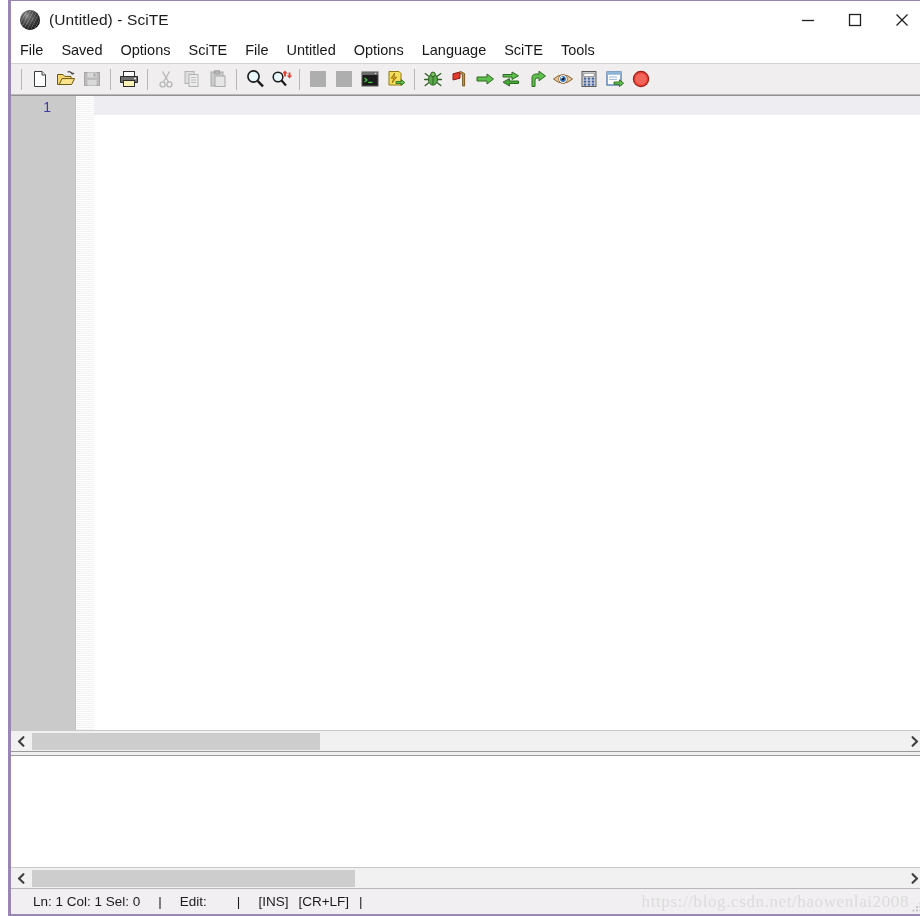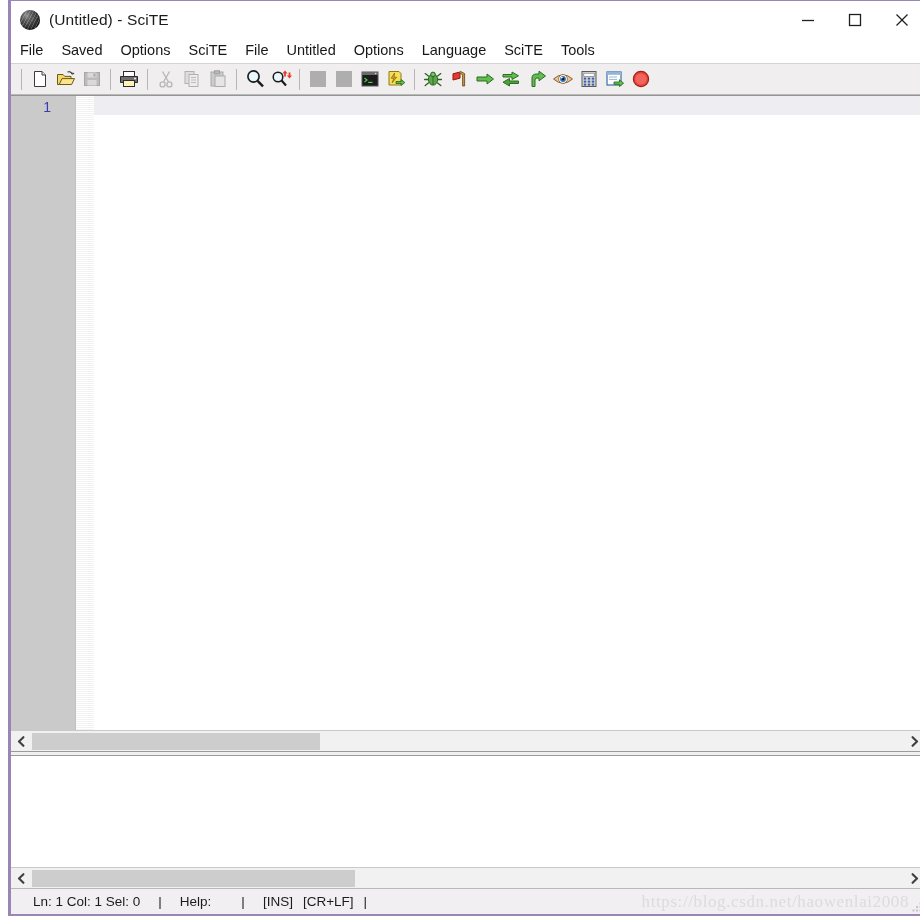--- a/index.html
+++ b/index.html
@@ -547,21 +547,21 @@
         <path d="M3.6 1.2 L8 5.5 L3.6 9.8" fill="none" stroke="#3f3f3f" stroke-width="2.1" stroke-linecap="round" stroke-linejoin="round"></path>
       </svg>
     </div>
   </div>
 
   <div id="status-bar">
     <span class="status-seg">Ln: 1 Col: 1 Sel: 0</span>
     <span class="status-gap-md"></span>
     <span class="status-seg">|</span>
     <span class="status-gap-md"></span>
-    <span class="status-seg">Help:</span>
+    <span class="status-seg">Edit:</span>
     <span class="status-gap-lg"></span>
     <span class="status-seg">|</span>
     <span class="status-gap-md"></span>
     <span class="status-seg">[INS]</span>
     <span class="status-gap-sm"></span>
     <span class="status-seg">[CR+LF]</span>
     <span class="status-gap-sm"></span>
     <span class="status-seg">|</span>
 
     <span id="watermark">https://blog.csdn.net/haowenlai2008</span>

